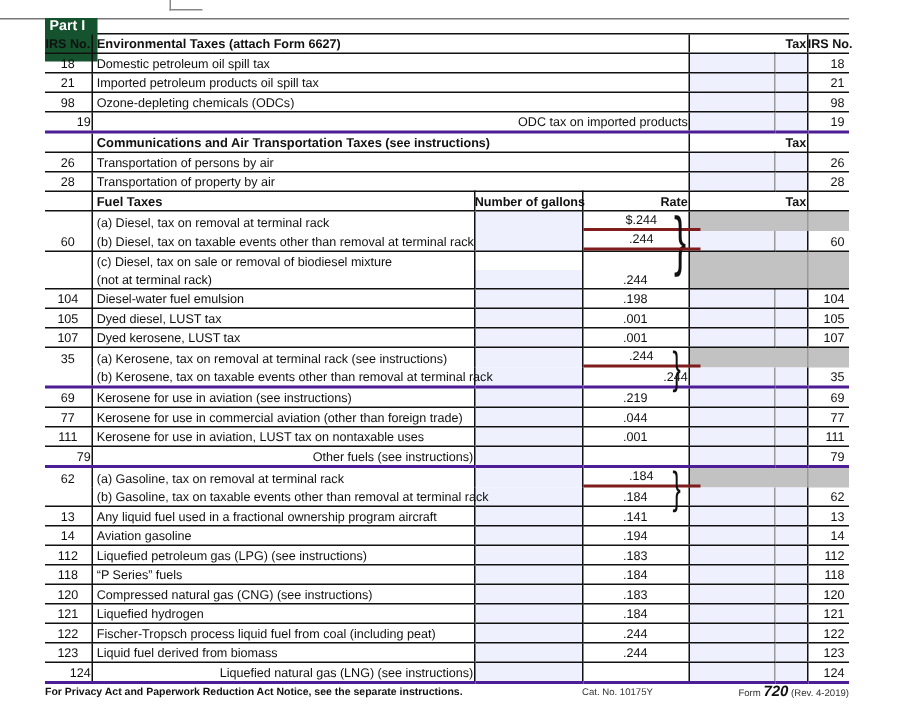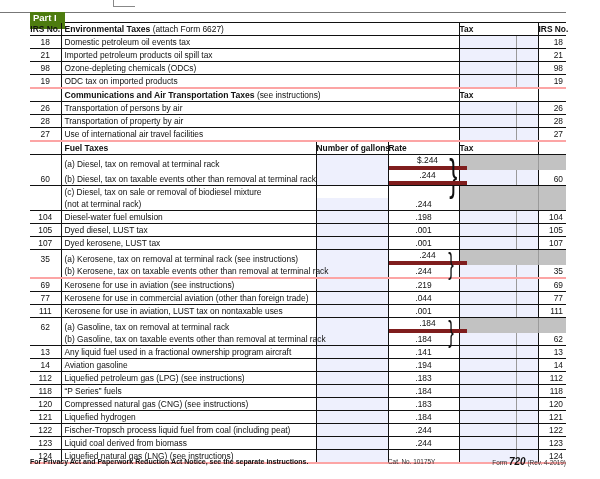--- a/index.html
+++ b/index.html
@@ -2,44 +2,44 @@
 <html><head>
 <meta charset="utf-8">
 <style>
   html, body { margin:0; padding:0; background:#fff; }
   body { width:600px; height:479px; position:relative; overflow:hidden;
          font-family:"Liberation Sans", sans-serif; color:#111; }
   .topline { position:absolute; left:0; top:12px; width:566px; height:0; border-top:1px solid #777; }
   .topbox { position:absolute; left:113px; top:0; width:21px; height:6px;
             border-left:1px solid #888; border-bottom:1px solid #888; }
   .part { position:absolute; left:30px; top:12px; width:536px; height:10px; border-bottom:1.5px solid #111; }
-  .part-label { position:absolute; left:0; top:0; height:17px; width:35px; background:#4d7c0f; color:#fff;
+  .part-label { position:absolute; left:0; top:0; height:29px; width:35px; background:#14532d; color:#fff;
                 font-weight:bold; font-size:9.5px; line-height:11px; padding-left:3px; box-sizing:border-box; }
   table.form { position:absolute; left:30px; top:23px; border-collapse:collapse; width:536px; table-layout:fixed; }
   table.form td { border:0; padding:0; height:12px; font-size:8.4px; line-height:11px; vertical-align:bottom; white-space:nowrap; overflow:visible; }
   col.c-no{width:31px} col.c-desc{width:255px} col.c-gal{width:72px} col.c-rate{width:71px}
   col.c-tax1{width:57px} col.c-tax2{width:22px} col.c-no2{width:28px}
   td.no { text-align:center; border-right:1px solid #111 !important; }
   td.no2 { text-align:right; padding-right:3px !important; border-left:1px solid #111 !important; }
   td.desc { padding-left:3px !important; }
   td.gal { background:#eef0fd; border-left:1px solid #111 !important; border-right:1px solid #111 !important; }
   td.gal.blank { background:#fff; }
   td.rate { text-align:center; position:relative; }
   td.tax1 { background:#eef0fd; border-left:1px solid #111 !important; border-right:1px solid #9a9a9a !important; }
   td.tax2 { background:#eef0fd; }
   td.shade { background:#c2c2c2 !important; }
   tr.line td { border-bottom:1px solid #111; }
   tr.line td.no { border-bottom:1px solid #111; }
-  tr.thick td { border-bottom:2px solid #fca5a5; }
+  tr.thick td { border-bottom:2px solid #4c1d95;text-align:right; }
   tr.nob td.desc, tr.nob td.no { border-bottom:0; }
   .hdr { font-weight:bold; font-size:8.6px; }
-  .sub { font-size:8.4px; }
-  .tiny-hdr { font-weight:bold; font-size:6.2px; text-align:left; vertical-align:middle !important; }
+  .sub { font-size:8.4px;font-weight:bold; }
+  .tiny-hdr { font-weight:bold; font-size:6.2px; text-align:right; vertical-align:middle !important; }
   .small-desc { font-size:7.4px;margin-top:36px; }
-  .rate-ul { border-bottom:4px solid #7f1d1d; display:inline-block; width:78px; }
+  .rate-ul { border-bottom:2px solid #7f1d1d; display:inline-block; width:78px; }
   .brace { position:absolute; font-size:30px; line-height:30px; font-weight:100; color:#111; transform:scaleX(0.55); }
   .footer { position:absolute; top:458px; left:30px; width:536px; font-size:7px; }
   .f-left { position:absolute; left:0; top:0; font-weight:bold; }
   .f-cat { position:absolute; left:358px; top:0; font-size:6.4px; color:#333; }
   .f-form { position:absolute; right:0; top:-2px; font-size:6.4px; color:#333; }
   .f-form b { font-size:10px; color:#111;font-style:italic; }
 </style>
 </head>
 <body>
 
@@ -61,21 +61,21 @@
     </colgroup>
   <tbody id="tbody">
       <tr class="line">
         <td class="no tiny-hdr">IRS No.</td>
         <td class="desc" colspan="3"><b class="hdr">Environmental Taxes</b><span class="sub"> (attach Form 6627)</span></td>
         <td class="tiny-hdr" colspan="2" style="border-left: 1px solid rgb(17, 17, 17);">Tax</td>
         <td class="tiny-hdr" style="border-left: 1px solid rgb(17, 17, 17);">IRS No.</td>
       </tr>
       <tr class="line">
         <td class="no">18</td>
-        <td class="desc" colspan="3">Domestic petroleum oil events tax</td>
+        <td class="desc" colspan="3">Domestic petroleum oil spill tax</td>
         <td class="tax1"></td>
         <td class="tax2"></td>
         <td class="no2">18</td>
       </tr>
       <tr class="line">
         <td class="no">21</td>
         <td class="desc" colspan="3">Imported petroleum products oil spill tax</td>
         <td class="tax1"></td>
         <td class="tax2"></td>
         <td class="no2">21</td>
@@ -106,27 +106,20 @@
         <td class="tax1"></td>
         <td class="tax2"></td>
         <td class="no2">26</td>
       </tr>
       <tr class="line">
         <td class="no">28</td>
         <td class="desc" colspan="3">Transportation of property by air</td>
         <td class="tax1"></td>
         <td class="tax2"></td>
         <td class="no2">28</td>
-      </tr>
-      <tr class="thick">
-        <td class="no">27</td>
-        <td class="desc" colspan="3">Use of international air travel facilities</td>
-        <td class="tax1"></td>
-        <td class="tax2"></td>
-        <td class="no2">27</td>
       </tr>
       <tr class="line">
         <td class="no"></td>
         <td class="desc"><b class="hdr">Fuel Taxes</b><span class="sub"></span></td>
         <td class="tiny-hdr" style="border-left: 1px solid rgb(17, 17, 17); border-right: 1px solid rgb(17, 17, 17); margin-left: 28px;">Number of gallons</td>
         <td class="tiny-hdr">Rate</td>
         <td class="tiny-hdr" colspan="2" style="border-left: 1px solid rgb(17, 17, 17); border-right: 1px solid rgb(17, 17, 17);">Tax</td>
         <td class="tiny-hdr"></td>
       </tr>
       <tr class="nob">
@@ -226,20 +219,29 @@
       </tr>
       <tr class="line">
         <td class="no">111</td>
         <td class="desc">Kerosene for use in aviation, LUST tax on nontaxable uses</td>
         <td class="gal"></td>
         <td class="rate"><span>.001</span></td>
         <td class="tax1"></td>
         <td class="tax2"></td>
         <td class="no2">111</td>
       </tr>
+      <tr class="thick">
+        <td class="no">79</td>
+        <td class="desc">Other fuels (see instructions)</td>
+        <td class="gal"></td>
+        <td class="rate"><span></span></td>
+        <td class="tax1"></td>
+        <td class="tax2"></td>
+        <td class="no2">79</td>
+      </tr>
       <tr class="nob">
         <td class="no">62</td>
         <td class="desc">(a)  Gasoline, tax on removal at terminal rack</td>
         <td class="gal"></td>
         <td class="rate"><span class="rate-ul">.184</span><span class="brace" style="left: 57px; top: -1px;">}</span></td>
         <td class="tax1 shade" colspan="2"></td>
         <td class="no2 shade"></td>
       </tr>
       <tr class="line">
         <td class="no"></td>
@@ -308,21 +310,21 @@
         <td class="no">122</td>
         <td class="desc">Fischer-Tropsch process liquid fuel from coal (including peat)</td>
         <td class="gal"></td>
         <td class="rate"><span>.244</span></td>
         <td class="tax1"></td>
         <td class="tax2"></td>
         <td class="no2">122</td>
       </tr>
       <tr class="line">
         <td class="no">123</td>
-        <td class="desc">Liquid coal derived from biomass</td>
+        <td class="desc">Liquid fuel derived from biomass</td>
         <td class="gal"></td>
         <td class="rate"><span>.244</span></td>
         <td class="tax1"></td>
         <td class="tax2"></td>
         <td class="no2">123</td>
       </tr>
       <tr class="thick">
         <td class="no">124</td>
         <td class="desc">Liquefied natural gas (LNG) (see instructions)</td>
         <td class="gal"></td>

